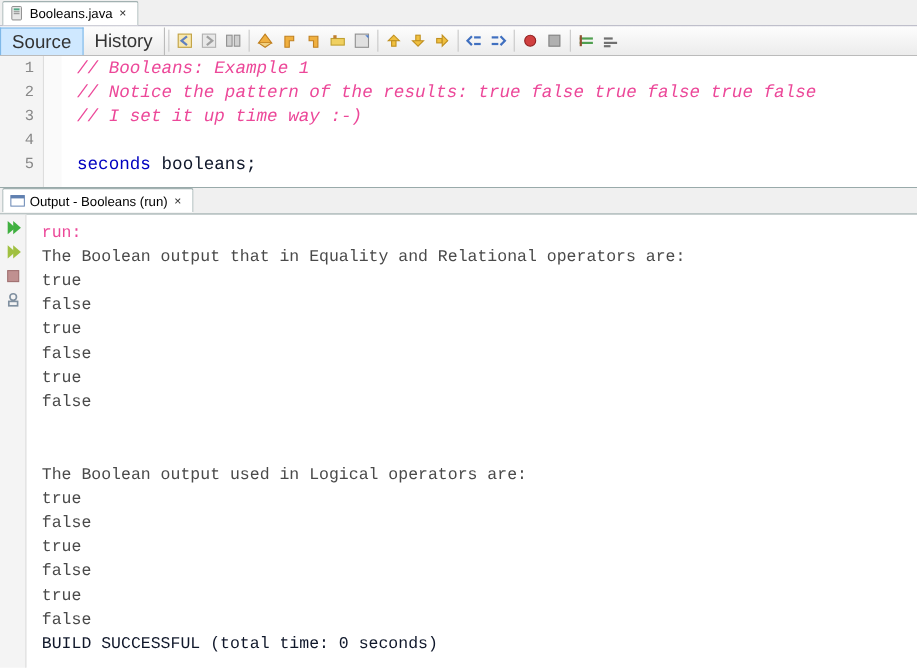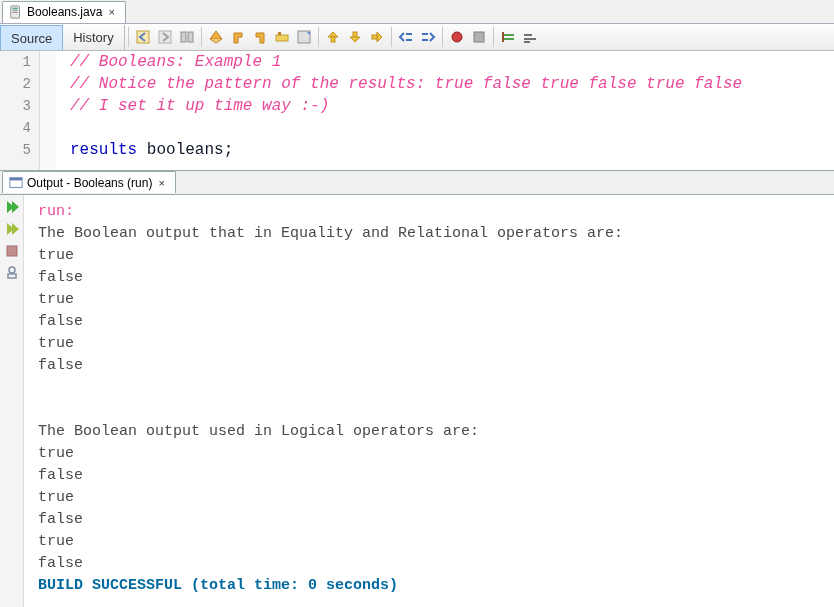--- a/index.html
+++ b/index.html
@@ -43,21 +43,21 @@
   .src-bar {
     height: 27px;
     background: linear-gradient(#fdfdfd, #ececec);
     border-bottom: 1px solid #bbb;
     display: flex;
     align-items: center;
   }
   .src-tab {
     height: 25px; line-height: 25px;
     padding: 0 10px;
-    font-size: 13px;
+    font-size: 17px;
     border-right: 1px solid #bbb;
     cursor: pointer;
     color: #333;
   }
   .src-tab.active {
     background: #cfe8ff;
     border: 1px solid #7fb8e8;
     border-bottom: none;
   }
   .tb-sep {
@@ -137,21 +137,21 @@
   .side-btn { width: 16px; height: 16px; cursor: pointer; }
   .output-text {
     flex: 1;
     font-size: 15px;
     line-height: 22px;
     padding: 6px 0 6px 14px;
     white-space: pre;
     color: #4a4a4a;
   }
   .out-gray  { color: #ec4899; }
-  .out-green { color: #0369a1; font-weight: bold; }
+  .out-green { color: #0f172a; }
 </style>
 </head>
 <body>
 
 <div class="editor-tabs">
   <div class="editor-tab">
     <span class="file-icon">
       <svg viewBox="0 0 16 16">
           <rect x="2" y="1" width="10" height="14" rx="1" fill="#e8e8e8" stroke="#888"></rect>
           <rect x="4" y="3" width="6" height="2" fill="#5a8"></rect>
@@ -295,21 +295,21 @@
     <div>2</div>
     <div>3</div>
     <div>4</div>
     <div>5</div>
   </div>
   <div class="margin"></div>
   <div class="code"><span class="c-comment">// Booleans: Example 1</span>
 <span class="c-comment">// Notice the pattern of the results: true false true false true false</span>
 <span class="c-comment">// I set it up time way :-)</span>
 <span></span>
-<span class="c-kw">results</span><span class="c-pkg"> booleans;</span></div>
+<span class="c-kw">seconds</span><span class="c-pkg"> booleans;</span></div>
 </div>
 
 <div class="output-panel">
   <div class="output-tabs">
     <div class="output-tab">
       <span class="file-icon">
         <svg viewBox="0 0 16 16">
             <rect x="1" y="2" width="14" height="11" fill="#fff" stroke="#6080b0"></rect>
             <rect x="1" y="2" width="14" height="3" fill="#6080b0"></rect>
           </svg>

